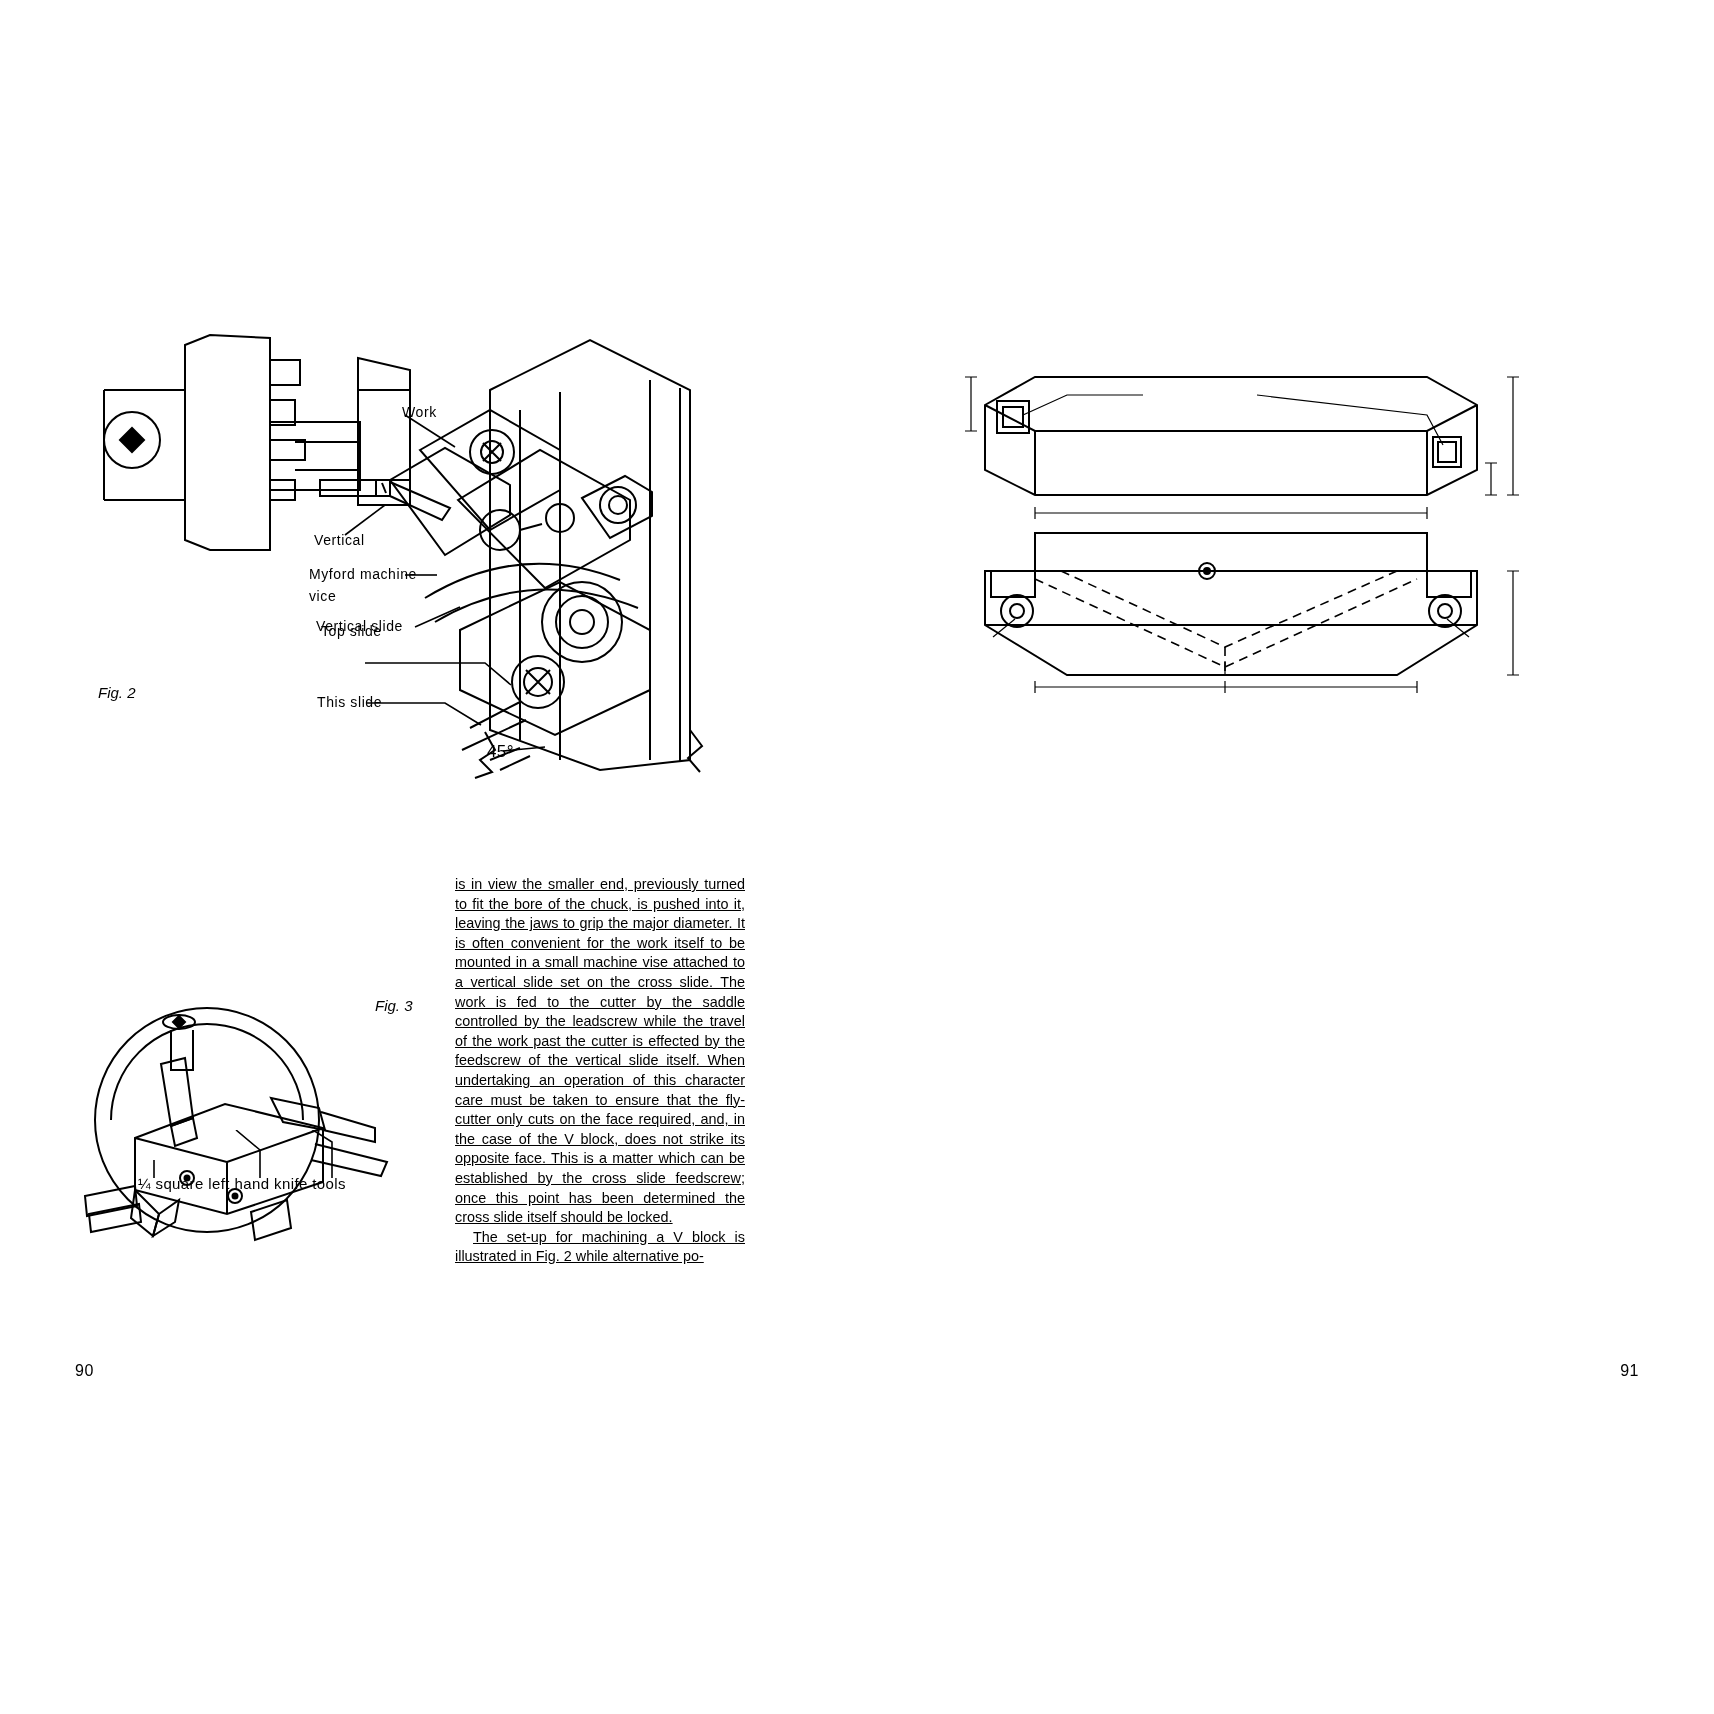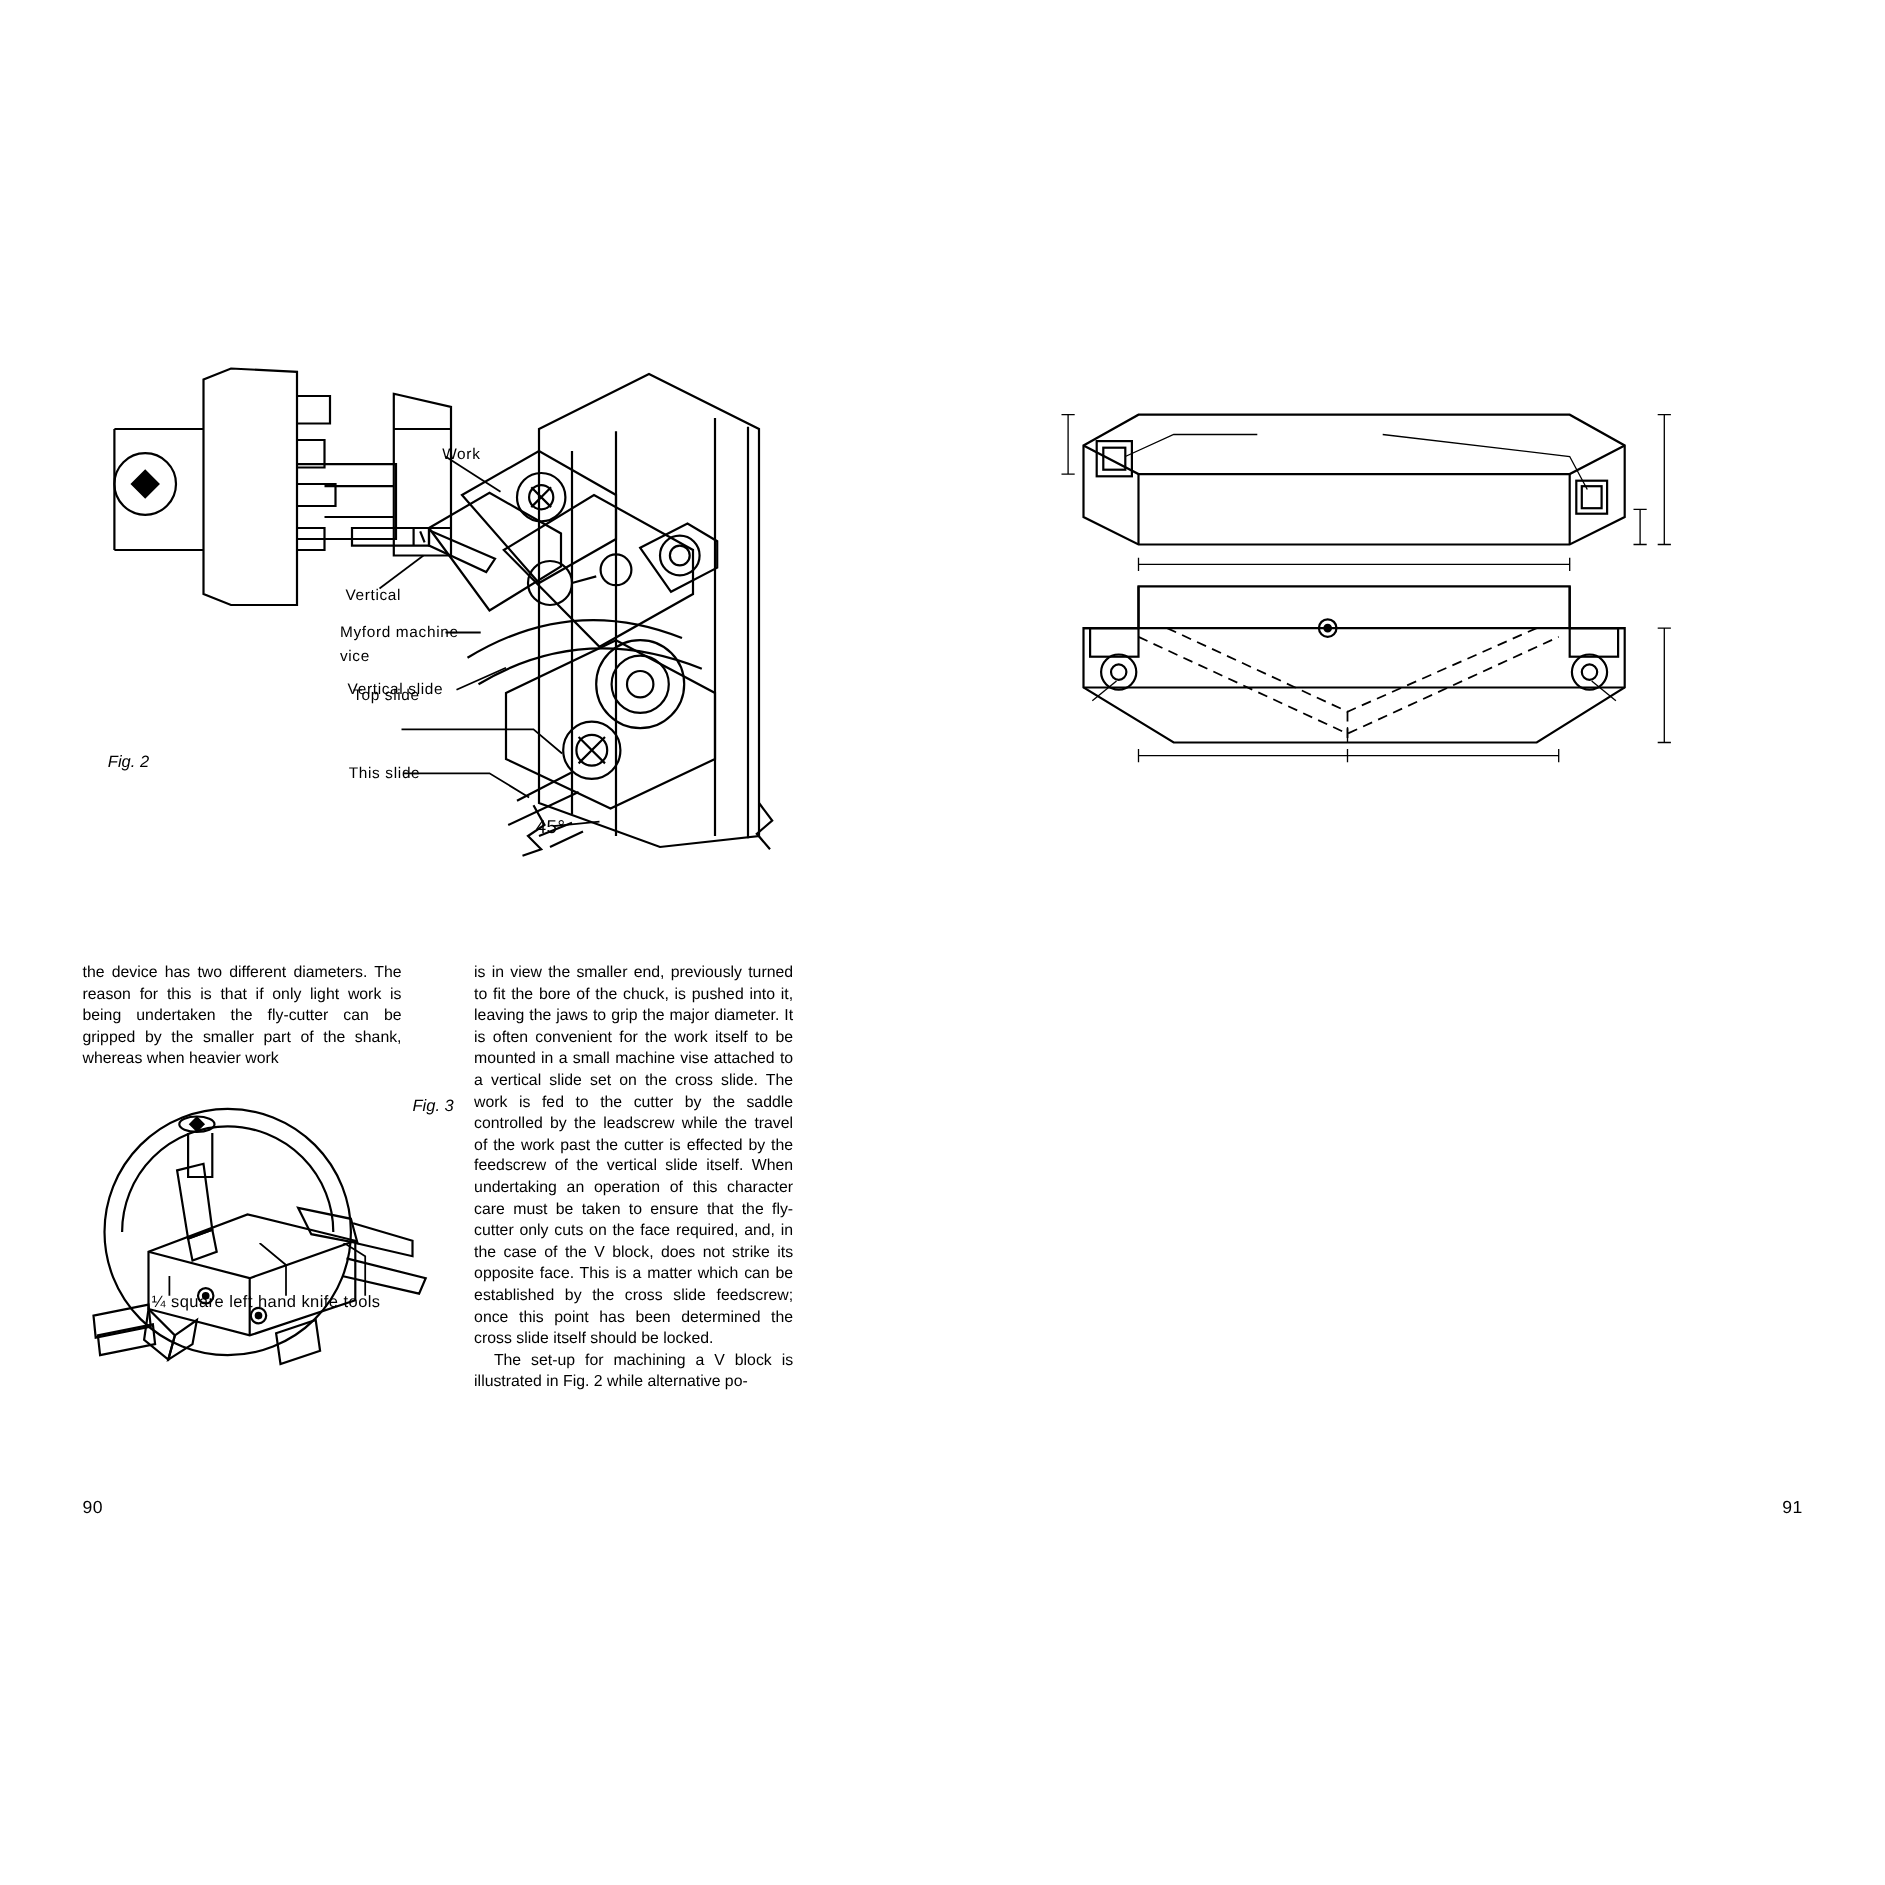--- a/index.html
+++ b/index.html
@@ -44,21 +44,21 @@
     font-size: 14.4px;
     line-height: 19.6px;
     text-align: justify;
     -webkit-hyphens: none;
     hyphens: none;
   }
   .col p { margin: 0; }
   .col p + p { text-indent: 18px; }
 
   .col-l1 { left: 75px;  top: 875px;  width: 290px; }
-  .col-l2 { left: 431px; top: 875px;  width: 290px; }
+  .col-l2 { left: 455px; top: 875px;  width: 290px; text-decoration: underline; }
 
   
   .figlabel {
     position: absolute;
     font-style: italic;
     font-size: 15px;
   }
   .fig2-label { left: 98px;  top: 684px; text-align: right; }
   .fig3-label { left: 375px; top: 997px; }
 
@@ -170,23 +170,20 @@
           <path d="M90 140 L130 110"></path>
           <path d="M150 180 L182 180"></path>
           <path d="M160 232 L205 212"></path>
           <path d="M110 268 L230 268 L256 290"></path>
           <path d="M112 308 L190 308 L226 330"></path>
           <path d="M248 356 L290 352"></path>
         </g>
       </svg>
     </div>
 
-    <div class="col col-l1">
-      <p>the device has two different diameters. The reason for this is that if only light work is being undertaken the fly-cutter can be gripped by the smaller part of the shank, whereas when heavier work</p>
-    </div>
 
     <div class="col col-l2">
       <p>is in view the smaller end, previously turned to fit the bore of the chuck, is pushed into it, leaving the jaws to grip the major diameter. It is often convenient for the work itself to be mounted in a small machine vise attached to a vertical slide set on the cross slide. The work is fed to the cutter by the saddle controlled by the leadscrew while the travel of the work past the cutter is effected by the feedscrew of the vertical slide itself. When undertaking an operation of this character care must be taken to ensure that the fly-cutter only cuts on the face required, and, in the case of the V block, does not strike its opposite face. This is a matter which can be established by the cross slide feedscrew; once this point has been determined the cross slide itself should be locked.</p>
       <p>The set-up for machining a V block is illustrated in Fig. 2 while alternative po-</p>
     </div>
 
     <div class="figlabel fig3-label">Fig. 3</div>
 
     <div class="fig" style="left:75px; top:1000px; width:330px; height:250px;">
       <svg width="330" height="250" viewBox="0 0 330 250">

